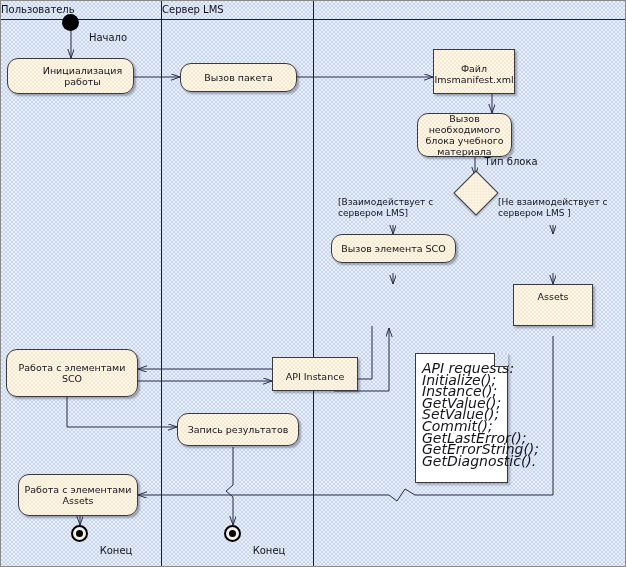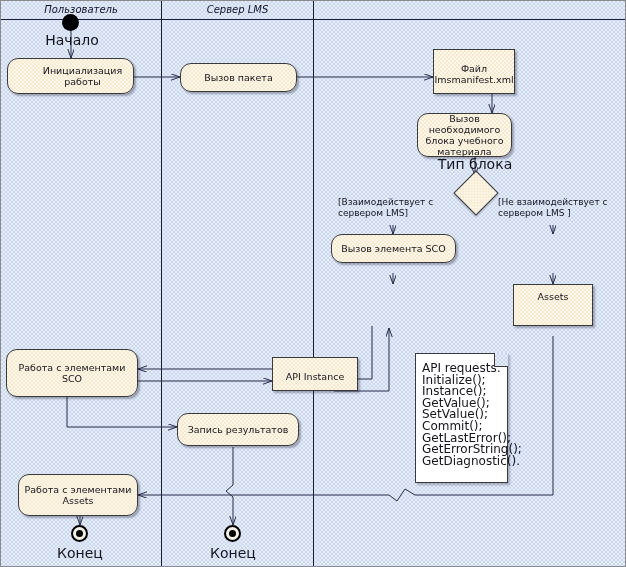--- a/index.html
+++ b/index.html
@@ -23,25 +23,23 @@
   .lane-divider {
     position: absolute;
     top: 0;
     bottom: 0;
     width: 1px;
     background: #1a1a3a;
   }
   .lane-header {
     position: absolute;
     top: 3px;
-    text-align: center;
     font-size: 10px;
     color: #101020;
     white-space: nowrap;
-    font-style: italic;
   }
   .lane-header-rule {
     position: absolute;
     height: 1px;
     background: #1a1a3a;
     top: 18px;
   }
 
   
   .node {
@@ -105,37 +103,39 @@
   .flow-label {
     position: absolute;
     font-size: 9px;
     line-height: 10.5px;
     color: #14141c;
     white-space: pre;
     text-align: left;
   }
   .node-caption {
     position: absolute;
-    font-size: 14px;
+    font-size: 10px;
     color: #14141c;
     text-align: center;
     white-space: nowrap;
+    margin-left: 36px;
   }
 
   
   .note {
     position: absolute;
     background: #ffffff;
     border: 1px solid #3a3a3a;
     box-sizing: border-box;
-    font-size: 12px;
+    font-size: 14px;
     line-height: 11.6px;
     color: #14141c;
     padding: 9px 4px 4px 6px;
     box-shadow: 2px 2px 2px rgba(40,40,60,0.3);
+    font-style: italic;
   }
   .note .dogear {
     position: absolute;
     right: -1px;
     top: -1px;
     width: 13px;
     height: 13px;
     background:
       repeating-conic-gradient(#c8d6f0 0% 25%, #e8effa 0% 50%) 0 0 / 4px 4px;
     border-left: 1px solid #3a3a3a;

